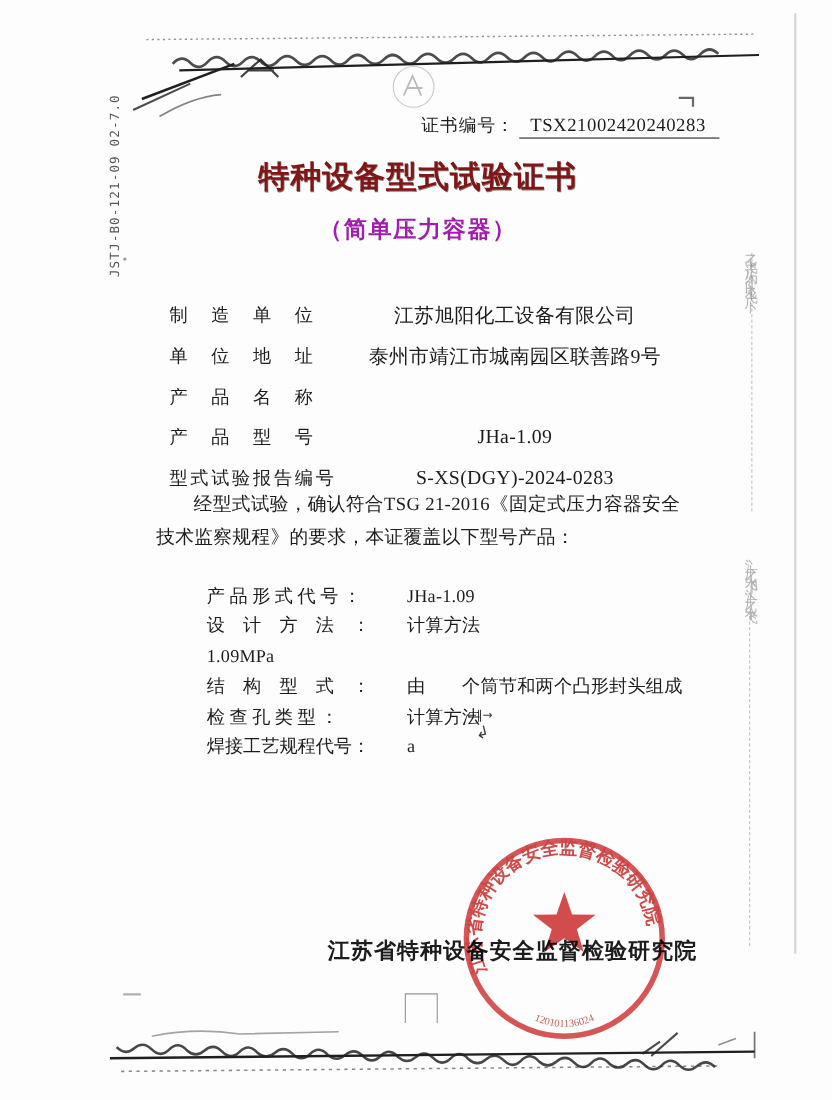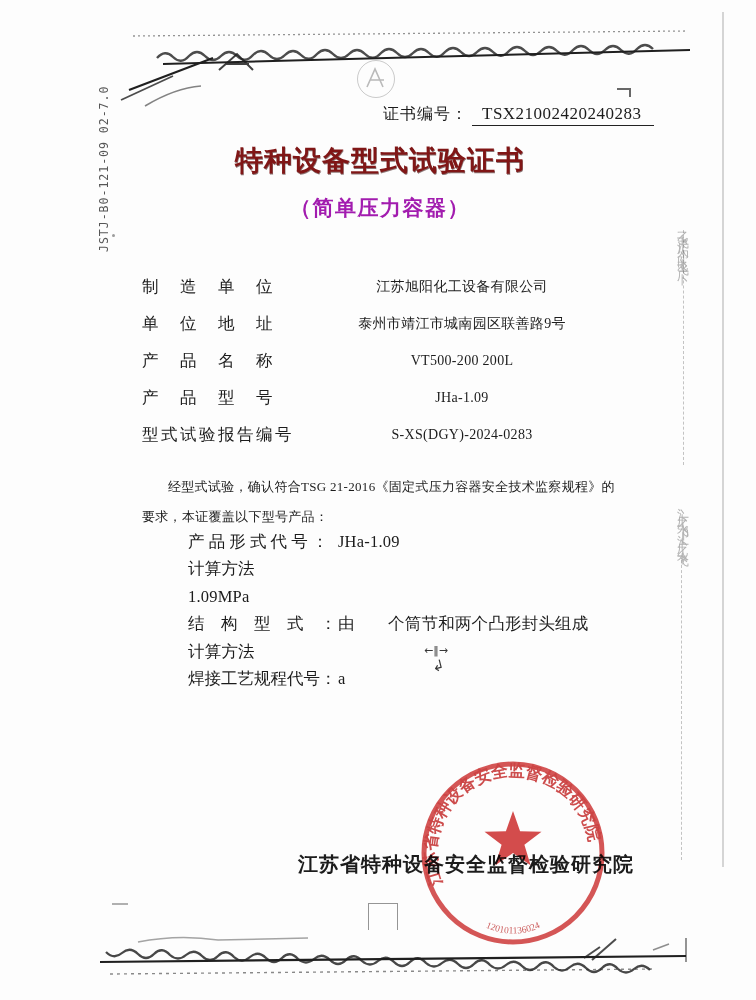--- a/index.html
+++ b/index.html
@@ -54,28 +54,28 @@
     border-bottom:1.8px solid #222; padding:0 12px 1px 10px; margin-left:4px;
   }
   .title-wrap { position:absolute; left:10px; width:740px; text-align:center; }
   .doc-title { top:142px; font-size:28px; font-weight:700; letter-spacing:1px;
     color:#801616; text-shadow:.6px .6px 0 rgba(45,5,5,.55); }
   .doc-subtitle { top:194px; font-size:21px; font-weight:700; letter-spacing:1.5px; color:#a21caf; }
 
   
   .fields { position:absolute; left:142px; top:268px; width:482px; }
   .frow { display:flex; align-items:center; height:37px; }
-  .flabel { width:158px; font-size:16.5px; letter-spacing:2.5px; white-space:pre; flex:none; }
-  .fvalue { flex:1; text-align:center; font-size:14px; letter-spacing:.3px; }
-
-  .notice { position:absolute; left:142px; top:472px; width:480px;
-    font-size:13px; line-height:30px; text-indent:2em; letter-spacing:.3px; }
+  .flabel { width:158px; font-size:16.5px; letter-spacing:2.5px; white-space:pre; flex:none;margin-left:12px; }
+  .fvalue { flex:1; text-align:center; font-size:18px; letter-spacing:.3px; }
+
+  .notice { position:absolute; left:142px; top:444px; width:480px;
+    font-size:17px; line-height:30px; text-indent:2em; letter-spacing:.3px; }
 
   .specs { position:absolute; left:188px; top:528px; width:440px; }
-  .srow { display:flex; align-items:center; height:27.5px; }
+  .srow { display:flex; align-items:center; height:27.5px;gap:32px; }
   .slabel { min-width:150px; font-size:16.5px; white-space:pre; flex:none; }
   .svalue { font-size:16.5px; white-space:pre; letter-spacing:.2px; }
 
   
   .cursor-art { position:absolute; left:424px; top:644px; color:#151515; opacity:.85; }
   .cursor-arrows { font-size:11px; font-family:"DejaVu Sans", sans-serif; letter-spacing:0; }
   .cursor-hook { font-size:15px; font-family:"DejaVu Sans", sans-serif;
     display:inline-block; transform: scaleX(-1) rotate(14deg); margin-left:8px; }
 
   
@@ -139,50 +139,51 @@
     <div class="frow">
       <span class="flabel">制　造　单　位</span>
       <span class="fvalue">江苏旭阳化工设备有限公司</span>
     </div>
     <div class="frow">
       <span class="flabel">单　位　地　址</span>
       <span class="fvalue">泰州市靖江市城南园区联善路9号</span>
     </div>
     <div class="frow">
       <span class="flabel">产　品　名　称</span>
-      <span class="fvalue">VT500-200 200L</span>
     </div>
     <div class="frow">
       <span class="flabel">产　品　型　号</span>
       <span class="fvalue">JHa-1.09</span>
     </div>
     <div class="frow">
       <span class="flabel">型式试验报告编号</span>
       <span class="fvalue">S-XS(DGY)-2024-0283</span>
     </div>
   </div>
 
   <div class="notice">经型式试验，确认符合TSG 21-2016《固定式压力容器安全技术监察规程》的要求，本证覆盖以下型号产品：</div>
 
   <div class="specs">
     <div class="srow">
       <span class="slabel">产 品 形 式 代 号 ：</span>
       <span class="svalue">JHa-1.09</span>
     </div>
     <div class="srow">
+      <span class="slabel">设　计　方　法　：</span>
       <span class="svalue">计算方法</span>
     </div>
     <div class="srow">
       <span class="svalue">1.09MPa</span>
     </div>
     <div class="srow">
       <span class="slabel">结　构　型　式　：</span>
       <span class="svalue">由　　个筒节和两个凸形封头组成</span>
     </div>
     <div class="srow">
+      <span class="slabel">检 查 孔 类 型 ：</span>
       <span class="svalue">计算方法</span>
     </div>
     <div class="srow">
       <span class="slabel">焊接工艺规程代号：</span>
       <span class="svalue">a</span>
     </div>
   </div>
 
   <div class="cursor-art">
     <div class="cursor-arrows">←‖→</div>

